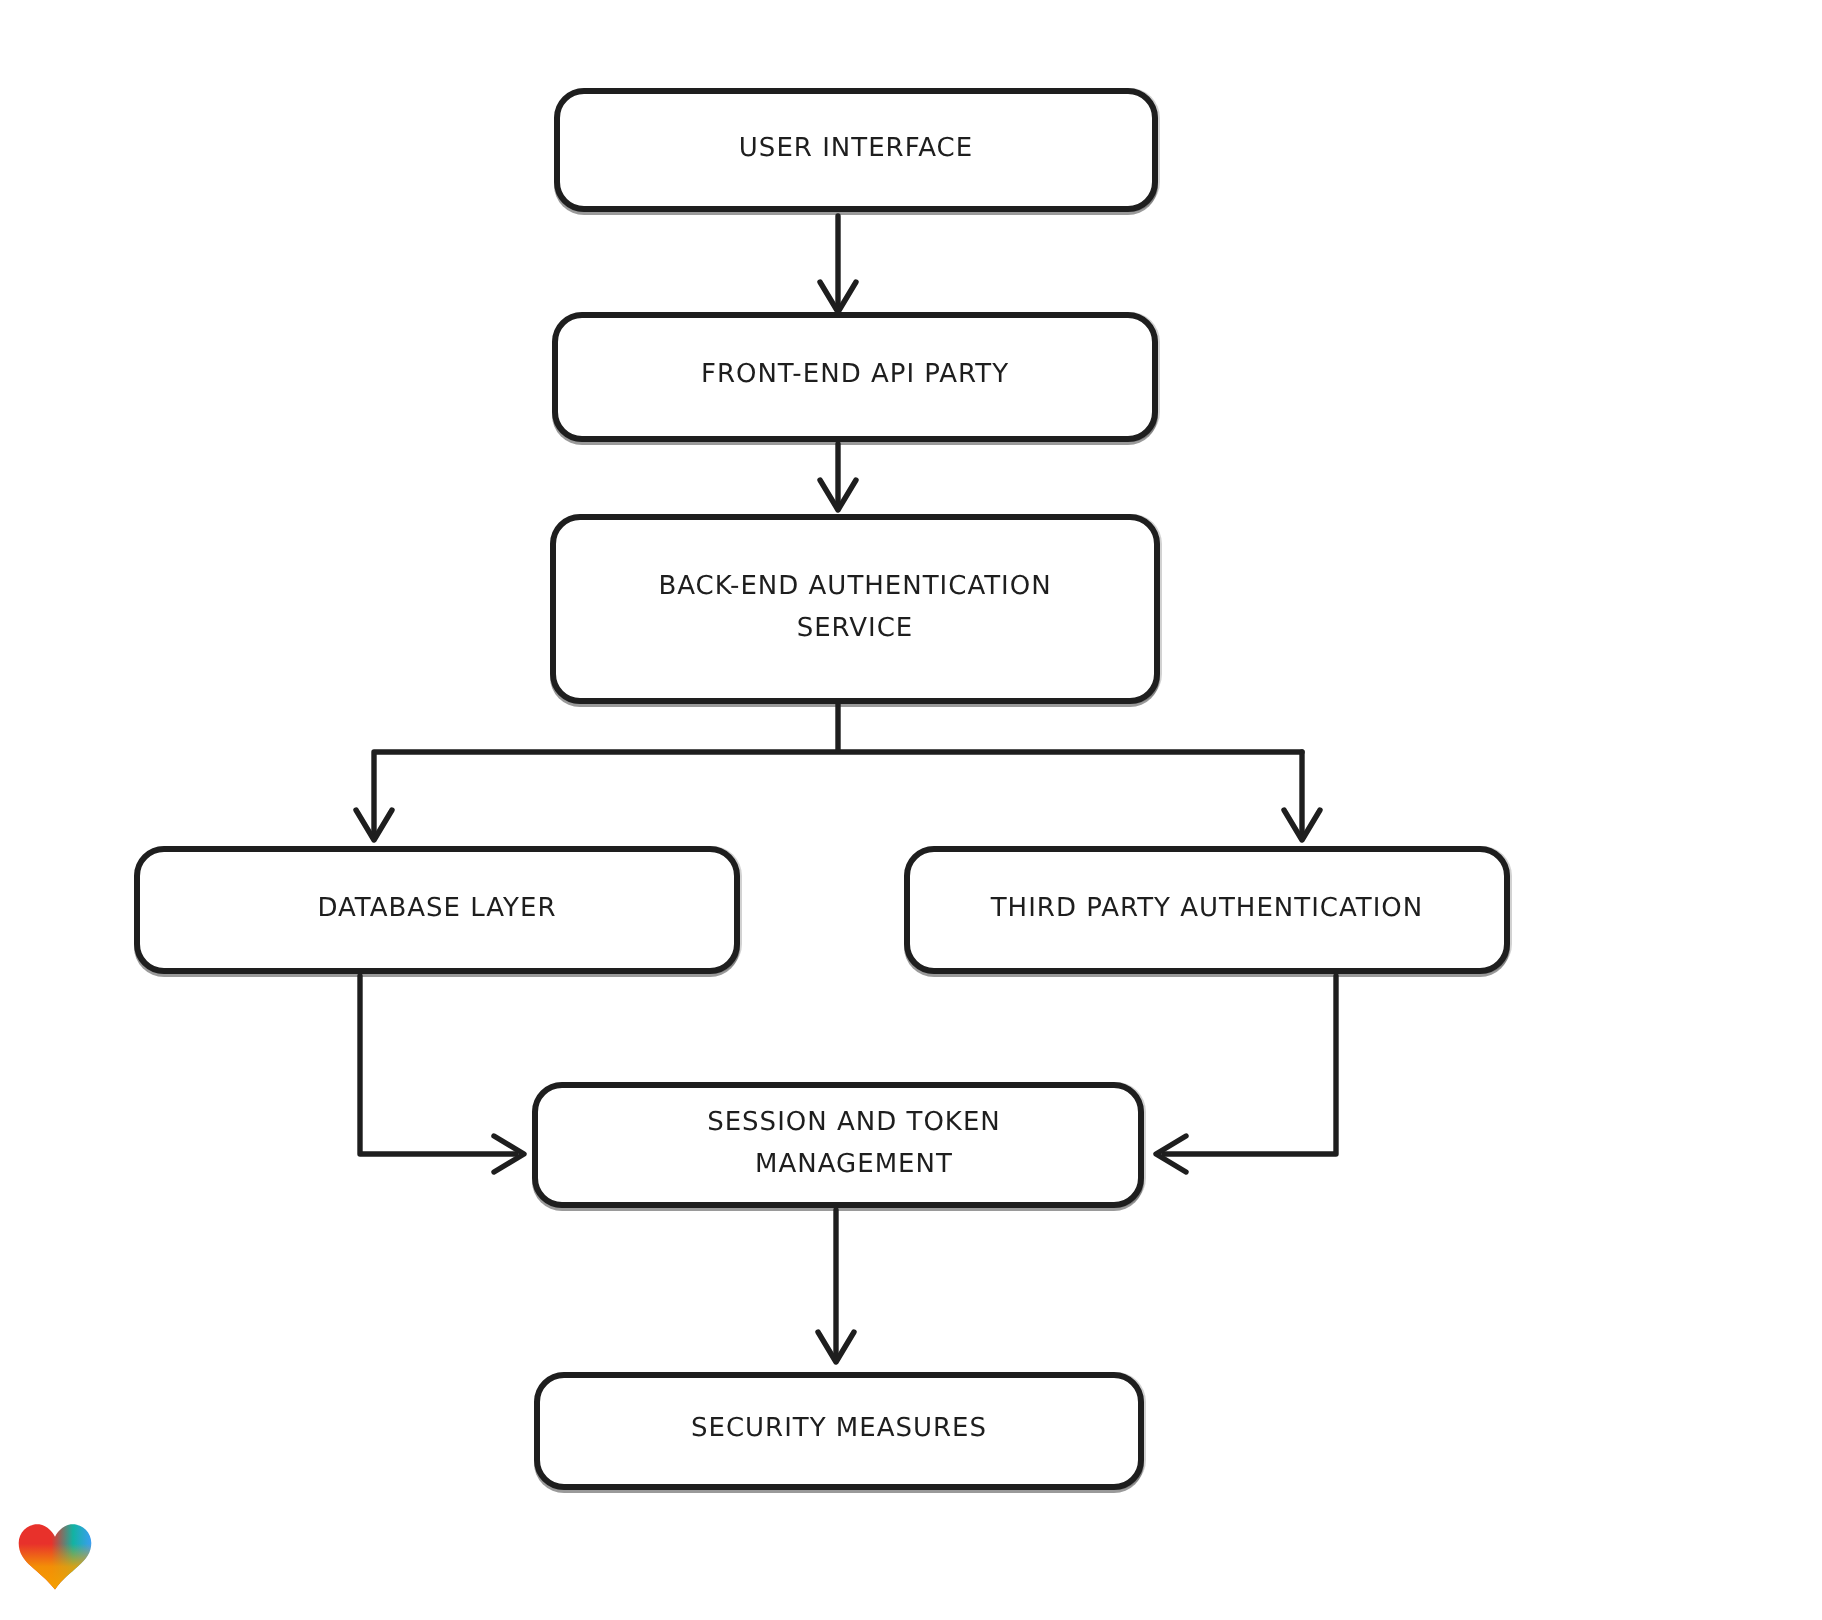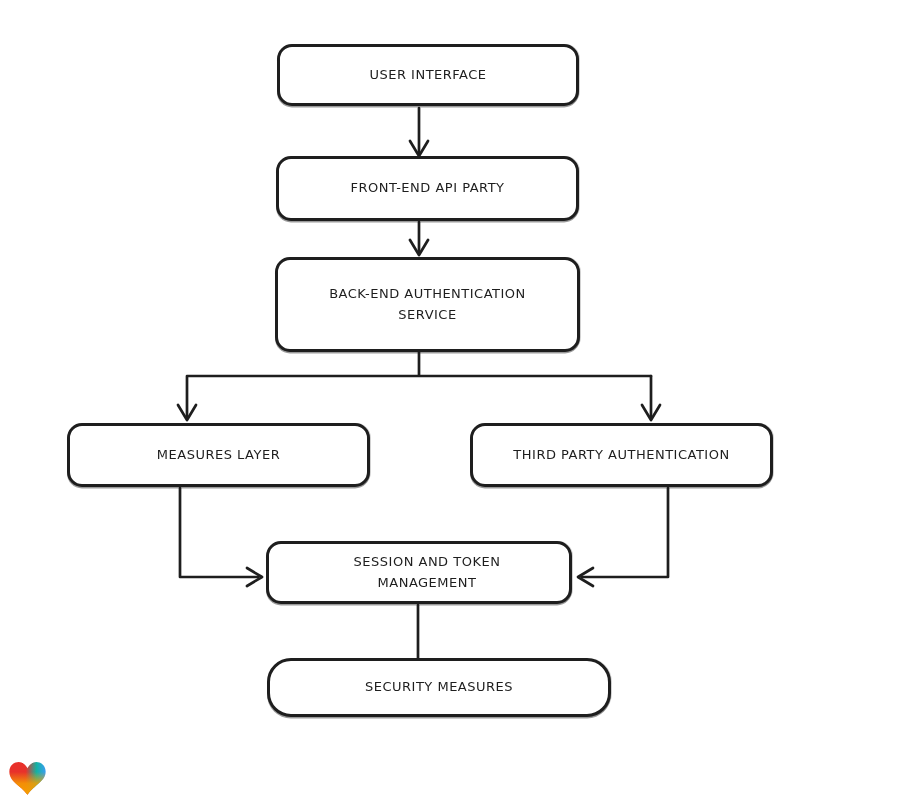--- a/index.html
+++ b/index.html
@@ -108,32 +108,32 @@
 
   <div class="node" style="left:276px; top:156px; width:303px; height:65px;">
     <span class="label">FRONT-END API PARTY</span>
   </div>
 
   <div class="node" style="left:275px; top:257px; width:305px; height:95px;">
     <span class="label wrap-narrow">BACK-END AUTHENTICATION SERVICE</span>
   </div>
 
   <div class="node" style="left:67px; top:423px; width:303px; height:64px;">
-    <span class="label">MEASURES LAYER</span>
+    <span class="label">DATABASE LAYER</span>
   </div>
 
-  <div class="node" style="left:470px; top:423px; width:303px; height:64px;">
+  <div class="node" style="left:452px; top:423px; width:303px; height:64px;">
     <span class="label">THIRD PARTY AUTHENTICATION</span>
   </div>
 
   <div class="node" style="left:266px; top:541px; width:306px; height:63px;padding-left:16px;">
     <span class="label wrap-narrower">SESSION AND TOKEN MANAGEMENT</span>
   </div>
 
-  <div class="node" style="left:267px; top:658px; width:344px; height:59px;border-radius:24px;">
+  <div class="node" style="left:267px; top:686px; width:305px; height:59px;">
     <span class="label">SECURITY MEASURES</span>
   </div>
 
   <div class="logo">
     <svg width="37" height="35" viewBox="0 0 32 30">
       <defs>
         <linearGradient id="heart-h" x1="0" y1="0" x2="1" y2="0">
           <stop offset="0" stop-color="#e8312b"></stop>
           <stop offset="0.45" stop-color="#e8312b"></stop>
           <stop offset="0.75" stop-color="#12b3a2"></stop>

